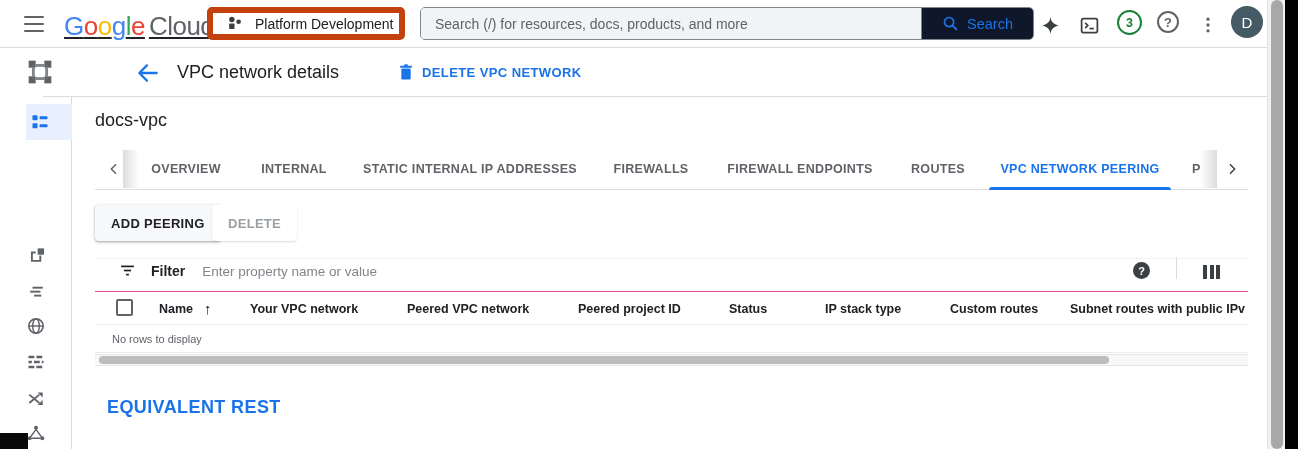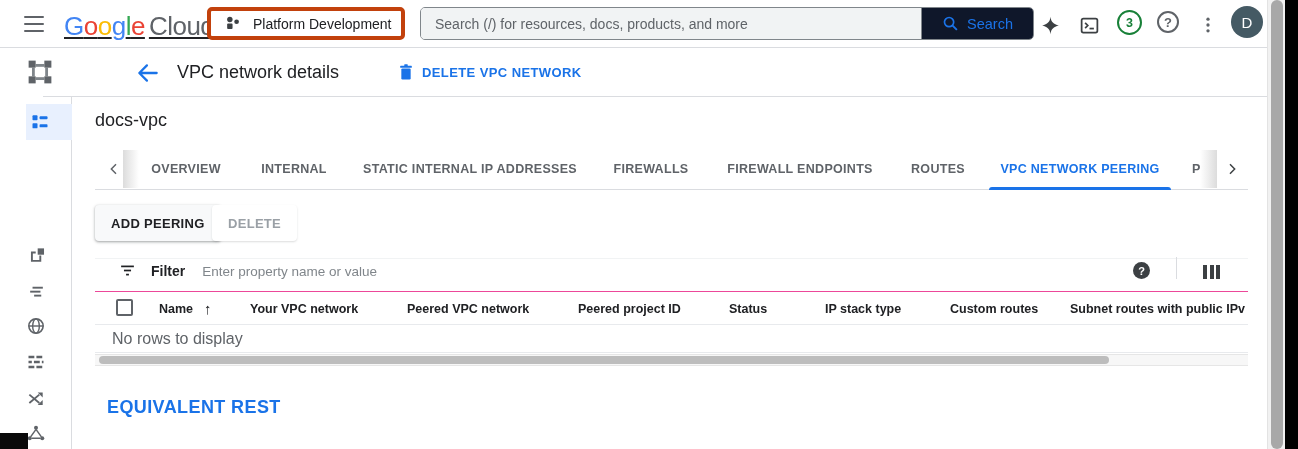--- a/index.html
+++ b/index.html
@@ -10,21 +10,21 @@
   }
 
   
   .topbar { position:absolute; left:0; top:0; width:1285px; height:48px; background:#fff; border-bottom:1px solid #dadce0; }
   .menu-btn { position:absolute; left:22px; top:13px; width:24px; height:22px; cursor:pointer; }
   .menu-btn span { position:absolute; left:2px; width:20px; height:2px; background:#5f6368; border-radius:1px; }
   .menu-btn span:nth-child(1){top:3px}.menu-btn span:nth-child(2){top:10px}.menu-btn span:nth-child(3){top:17px}
   .logo { position:absolute; left:64px; top:11px; font-size:26px; letter-spacing:-0.5px; white-space:nowrap;text-decoration:underline; }
   .logo .cloud { color:#5f6368; margin-left:4px; }
   .lc0{color:#4285F4}.lc1{color:#EA4335}.lc2{color:#FBBC05}.lc3{color:#4285F4}.lc4{color:#34A853}.lc5{color:#EA4335}
-  .project-btn { position:absolute; left:207px; top:7px; width:198px; height:33px; border:4px solid #c2410c; border-radius:5px;
+  .project-btn { position:absolute; left:207px; top:7px; width:198px; height:33px; border:6px solid #c2410c; border-radius:5px;
     display:flex; align-items:center; gap:11px; padding-left:13px; font-size:14px; color:#202124; background:#fff; cursor:pointer; }
   .searchbox { position:absolute; left:420px; top:7px; width:614px; height:33px; border:1px solid #80868b; border-radius:5px; display:flex; overflow:hidden; background:#f1f3f4; }
   .searchbox input { flex:1; border:none; outline:none; background:#f1f3f4; padding:0 14px; font-size:14px; font-family:"Liberation Sans",sans-serif; color:#202124; }
   .searchbox input::placeholder { color:#5f6368; }
   .search-go { width:112px; background:#0f172a; border-left:1px solid #80868b; display:flex; align-items:center; justify-content:center; gap:8px;
     color:#1a73e8; font-size:14.5px; font-weight:500; cursor:pointer; }
   .tb-ic { position:absolute; top:14px; width:22px; height:22px; display:flex; align-items:center; justify-content:center; cursor:pointer; }
   .badge3 { position:absolute; left:1117px; top:10px; width:25px; height:25px; border:2px solid #188038; border-radius:50%;
     color:#188038; font-size:12.5px; font-weight:bold; display:flex; align-items:center; justify-content:center; cursor:pointer; background:#fff;}
   .helpc { position:absolute; left:1157px; top:11px; width:22px; height:22px; border:2px solid #5f6368; border-radius:50%;
@@ -76,21 +76,21 @@
   .vdiv { width:1px; height:22px; background:#dadce0; margin:0 26px; }
   .cols-ic { display:flex; gap:2.5px; cursor:pointer; margin-right:14px; }
   .cols-ic span { width:4px; height:14px; background:#3c4043; }
 
   .hdr-row { position:absolute; left:95px; top:292px; width:1153px; height:33px; border-bottom:1px solid #e8eaed; background:#fff; }
   .cb { position:absolute; left:21px; top:7px; width:17px; height:17px; border:2px solid #5f6368; border-radius:2px; cursor:pointer; background:#fff; }
   .hcell { position:absolute; top:0; height:33px; display:flex; align-items:center; font-size:12.5px; font-weight:bold; color:#202124; white-space:nowrap; cursor:pointer; }
   .c0{left:64px}.c1{left:155px}.c2{left:312px}.c3{left:483px}.c4{left:634px}.c5{left:730px}.c6{left:855px}.c7{left:975px;width:176px;overflow:hidden}
   .sort-ar { margin-left:11px; font-size:15px; color:#202124; font-weight:bold; }
 
-  .empty-row { position:absolute; left:112px; top:325px; height:27px; display:flex; align-items:center; font-size:16px; color:#5f6368; }
+  .empty-row { position:absolute; left:112px; top:325px; height:27px; display:flex; align-items:center; font-size:11px; color:#5f6368; }
   .empty-border { position:absolute; left:95px; top:352px; width:1153px; height:1px; background:#e8eaed; }
 
   .hscroll { position:absolute; left:95px; top:354px; width:1153px; height:12px; background:#f7f7f7;
     box-shadow:inset 0 1px 0 #e6e6e6, inset 0 -1px 0 #e6e6e6; }
   .hthumb { position:absolute; left:4px; top:2px; width:1010px; height:8px; background:#bdbdbd; border-radius:5px; cursor:pointer; }
 
   .rest-link { position:absolute; left:107px; top:397px; font-size:18px; font-weight:bold; letter-spacing:.4px; color:#1a73e8; cursor:pointer; }
 
   
   .vscroll { position:absolute; left:1267px; top:0; width:18px; height:449px; background:#f1f1f1; border-left:1px solid #e3e3e3; z-index:5; }

